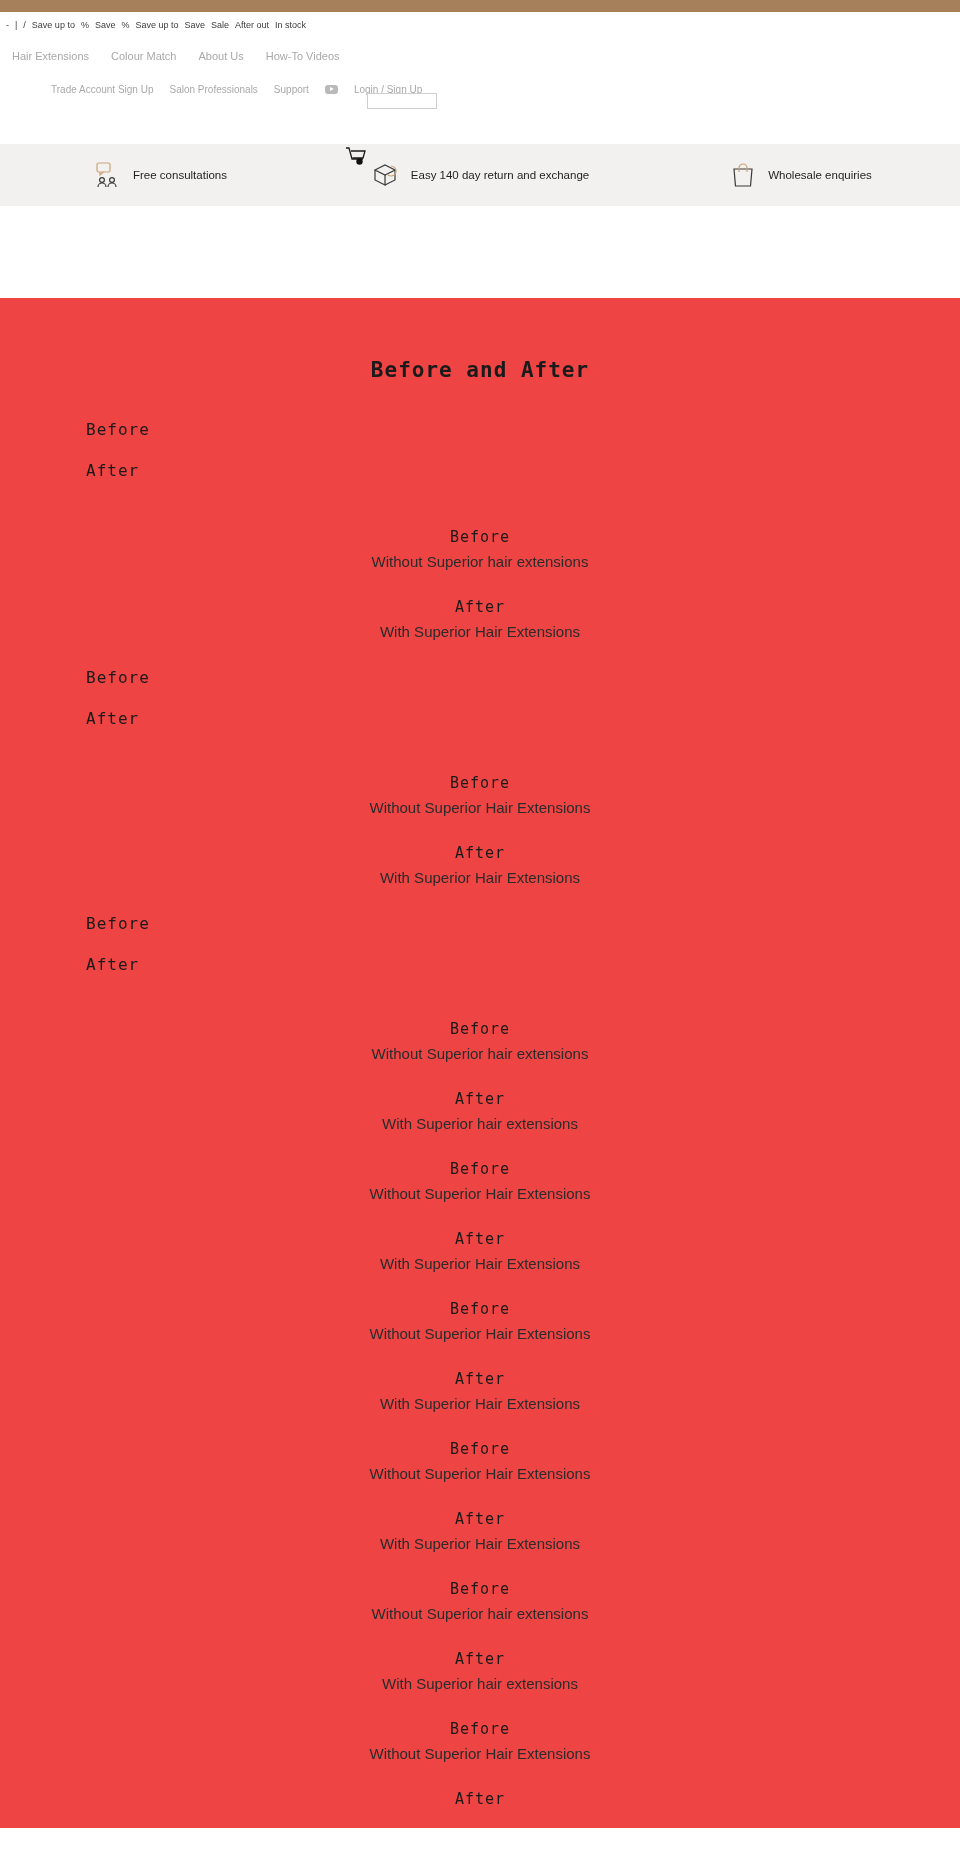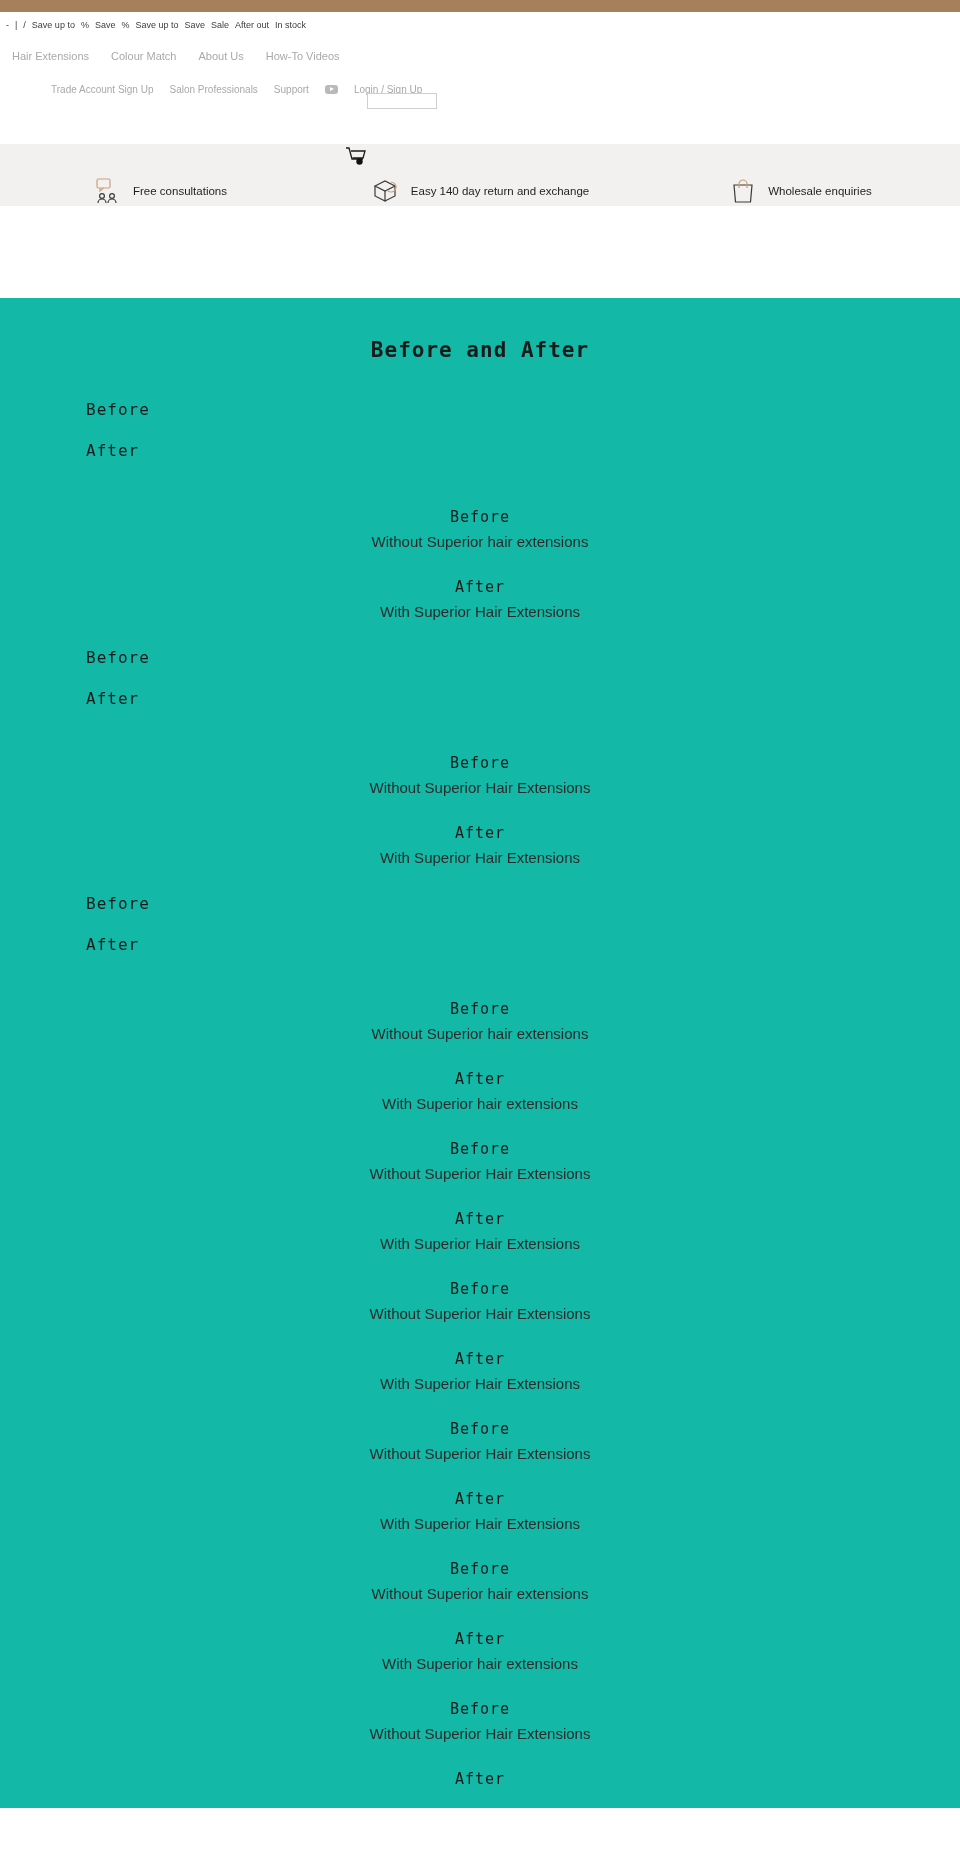--- a/index.html
+++ b/index.html
@@ -90,40 +90,40 @@
     width: 24px;
     height: 20px;
   }
   .cart svg { display: block; }
 
   
   .benefits {
     background: #f2f1ef;
     height: 62px;
     display: flex;
-    align-items: flex-end;
+    align-items: center;
   }
   .benefit {
     flex: 1;
     display: flex;
     align-items: center;
     justify-content: center;
     gap: 10px;
     font-size: 11.5px;
     color: #1f1f1f;
   }
   .benefit .bicon { width: 30px; height: 30px; flex: 0 0 30px; }
 
   
   .white-gap { height: 92px; background: #ffffff; }
 
   
   .main {
-    background: #14b8a6;
-    padding-top: 40px;
+    background: #ef4444;
+    padding-top: 60px;
     padding-bottom: 20px;
   }
   .page-title {
     text-align: center;
     font-family: "DejaVu Sans Mono", monospace;
     font-size: 21px;
     letter-spacing: 1px;
     color: #1a1a1a;
     margin: 0 0 38px 0;
     font-weight: 700;

